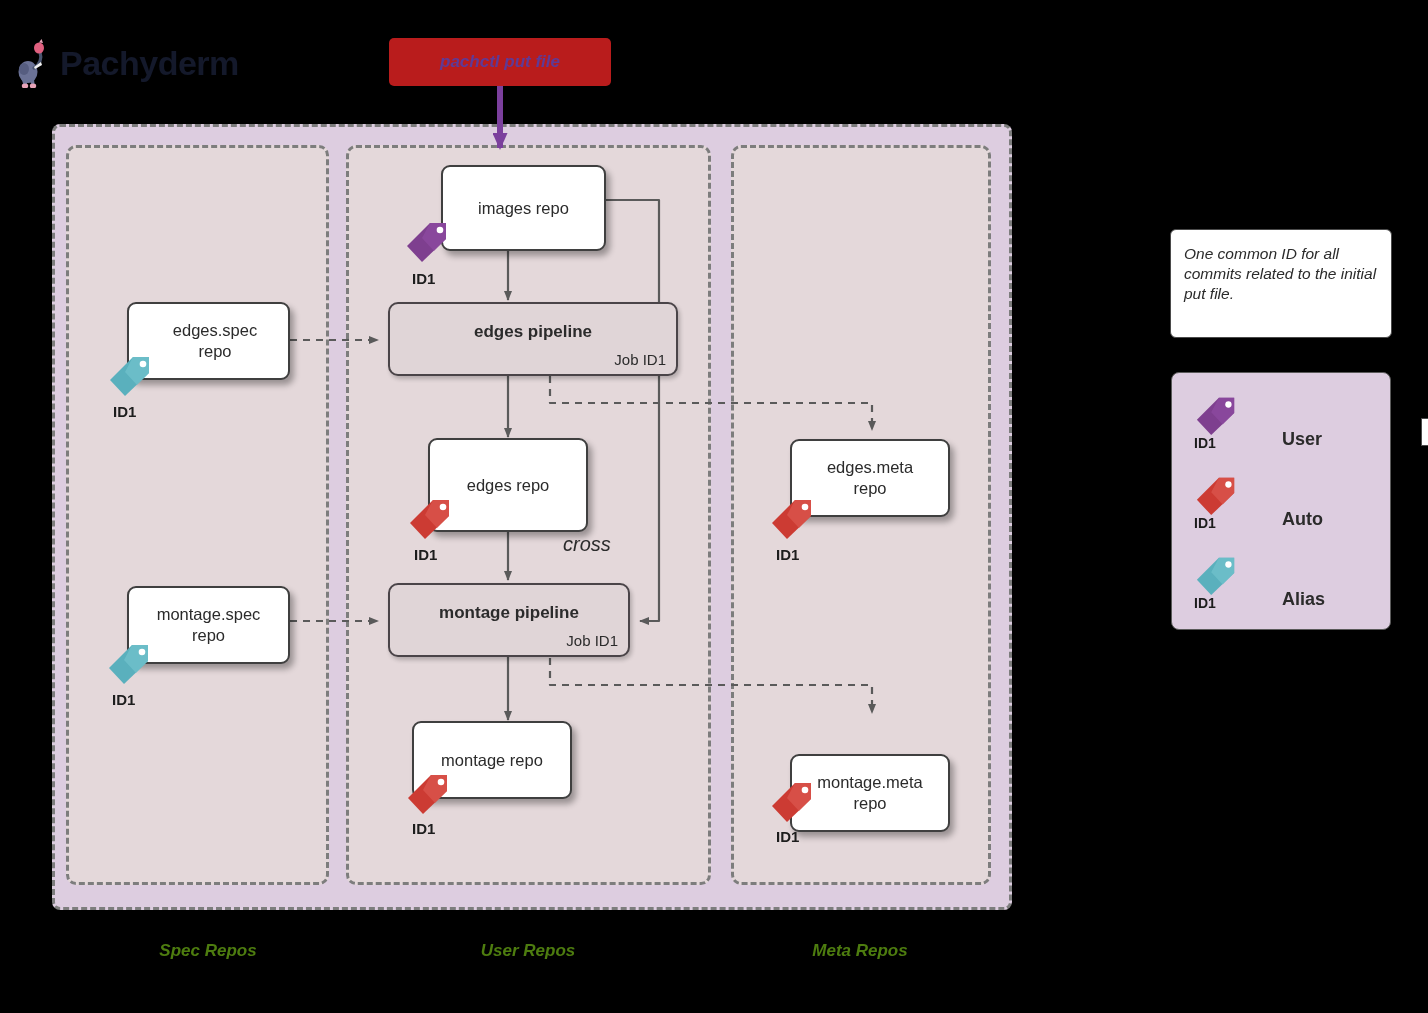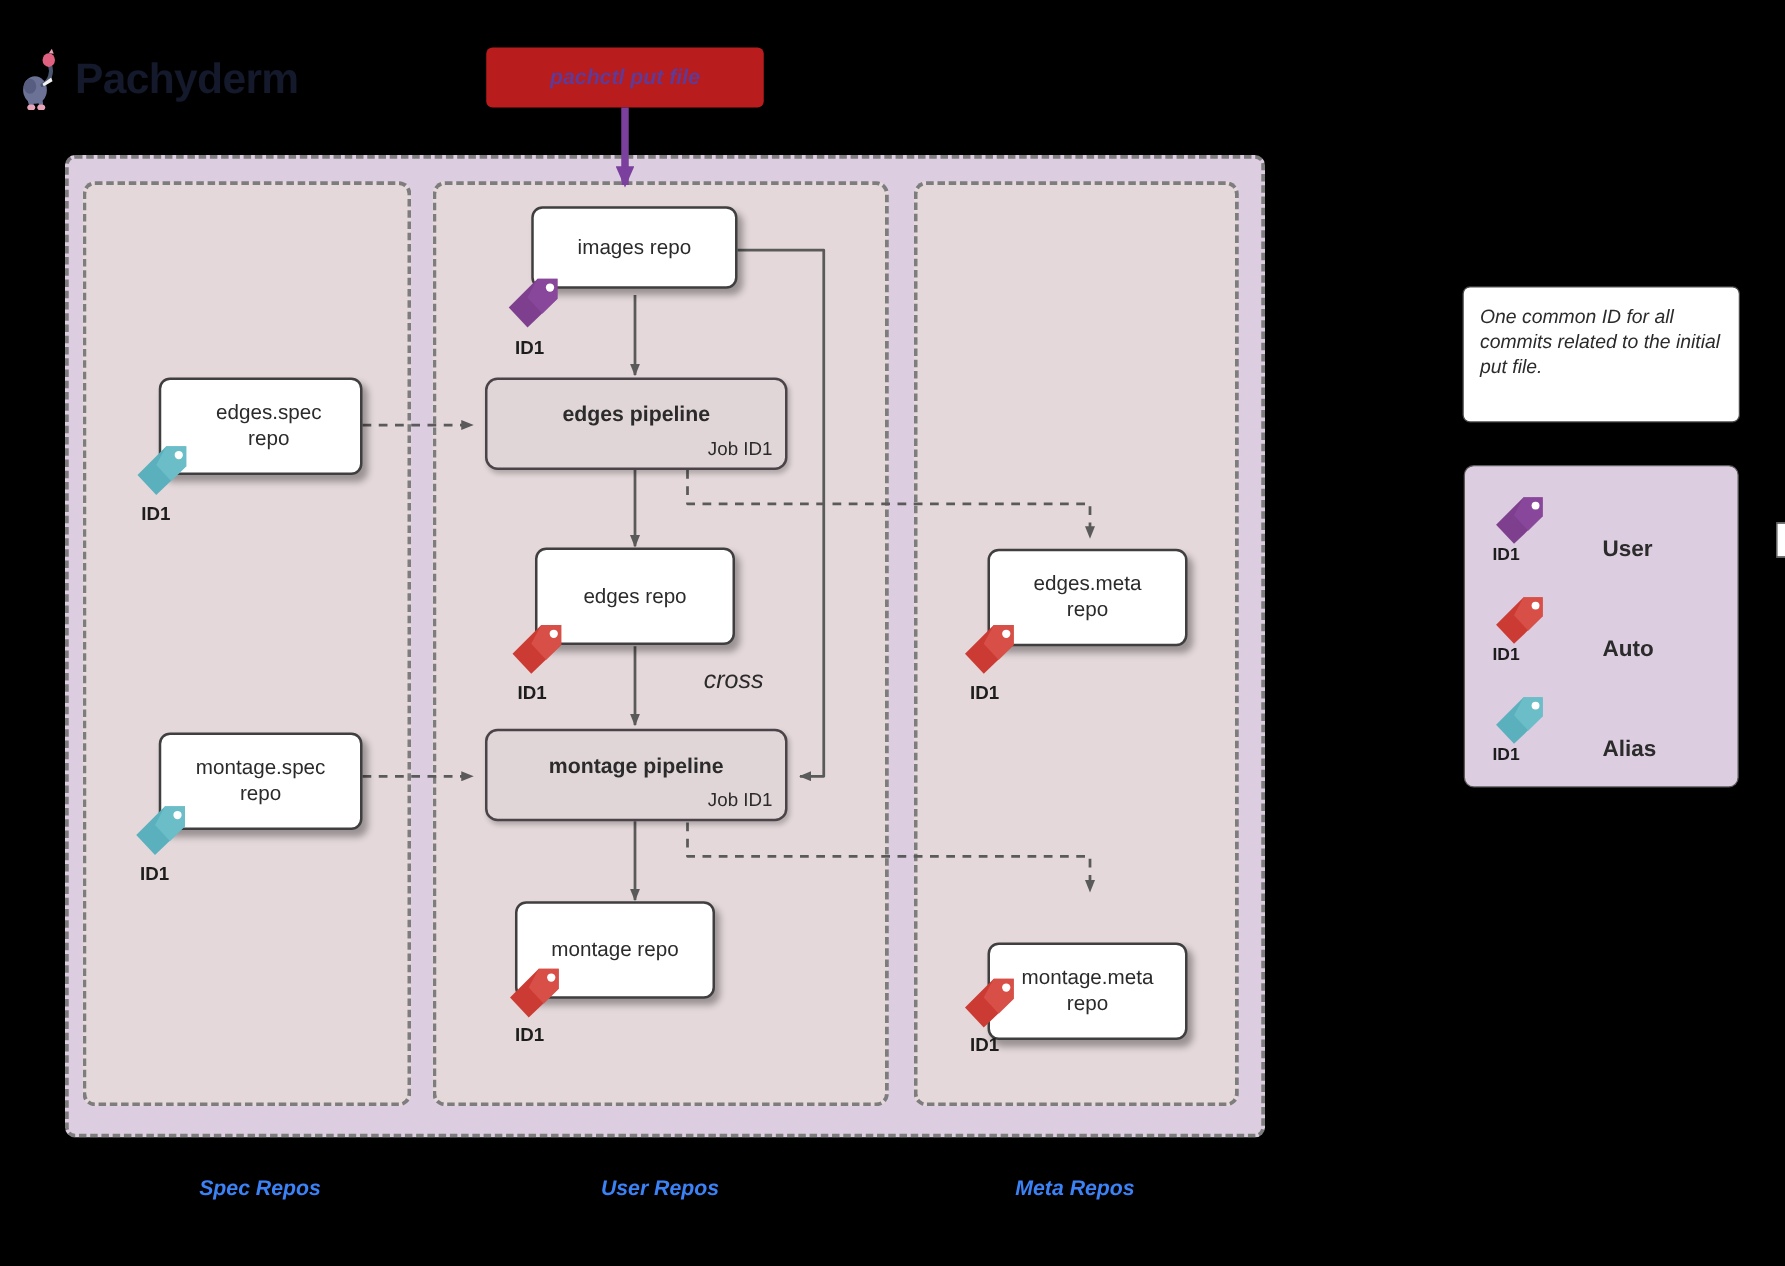--- a/index.html
+++ b/index.html
@@ -145,21 +145,21 @@
     font-style: italic;
     font-size: 20px;
     color: #2b2b2b;
   }
   
   .col-caption {
     position: absolute;
     font-style: italic;
     font-weight: bold;
     font-size: 17px;
-    color: #3b82f6;
+    color: #4d7c0f;
     text-align: center;
     white-space: nowrap;
   }
   
   .note-card {
     position: absolute;
     left: 1170px;
     top: 229px;
     width: 222px;
     height: 109px;
@@ -273,38 +273,38 @@
 
     <path d="M290,340 L378,340" stroke="#5a5a5a" stroke-width="2.2" fill="none" stroke-dasharray="7,6" marker-end="url(#ah)"></path>
 
     <path d="M290,621 L378,621" stroke="#5a5a5a" stroke-width="2.2" fill="none" stroke-dasharray="7,6" marker-end="url(#ah)"></path>
 
     <path d="M550,376 L550,403 L872,403 L872,430" stroke="#5a5a5a" stroke-width="2.2" fill="none" stroke-dasharray="7,6" stroke-linejoin="round" marker-end="url(#ah)"></path>
 
     <path d="M550,658 L550,685 L872,685 L872,713" stroke="#5a5a5a" stroke-width="2.2" fill="none" stroke-dasharray="7,6" stroke-linejoin="round" marker-end="url(#ah)"></path>
   </svg>
 
-  <div class="repo-box" style="left:425px; top:165px; width:165px; height:66px;justify-content:center;">
+  <div class="repo-box" style="left:441px; top:165px; width:165px; height:86px;justify-content:center;">
     <span>images repo</span>
   </div>
   <div class="tag" style="left:404px; top:218px;">
     <svg width="46" height="46" viewBox="0 0 46 46">
       <path d="M26,5 L42,5 L42,21 L18,44 L3,28 Z" fill="#7e3f8f"></path>
       <path d="M26,5 L42,5 L42,21 L30,33 L18,20 Z" fill="#8d4ba0" opacity="0.75"></path>
       <circle cx="36" cy="12" r="3.3" fill="#ffffff"></circle>
     </svg>
   </div>
   <div class="tag-label" style="left:412px; top:270px;">ID1</div>
 
-  <div class="pipe-box" style="left:388px; top:302px; width:242px; height:74px;">
+  <div class="pipe-box" style="left:388px; top:302px; width:290px; height:74px;">
     <div class="pipe-title">edges pipeline</div>
     <div class="pipe-job">Job ID1</div>
   </div>
 
-  <div class="repo-box" style="left:428px; top:438px; width:160px; height:78px;">
+  <div class="repo-box" style="left:428px; top:438px; width:160px; height:94px;">
     <span>edges repo</span>
   </div>
   <div class="tag" style="left:407px; top:495px;">
     <svg width="46" height="46" viewBox="0 0 46 46">
       <path d="M26,5 L42,5 L42,21 L18,44 L3,28 Z" fill="#cc3b33"></path>
       <path d="M26,5 L42,5 L42,21 L30,33 L18,20 Z" fill="#d9554c" opacity="0.8"></path>
       <circle cx="36" cy="12" r="3.3" fill="#ffffff"></circle>
     </svg>
   </div>
   <div class="tag-label" style="left:414px; top:546px;">ID1</div>

